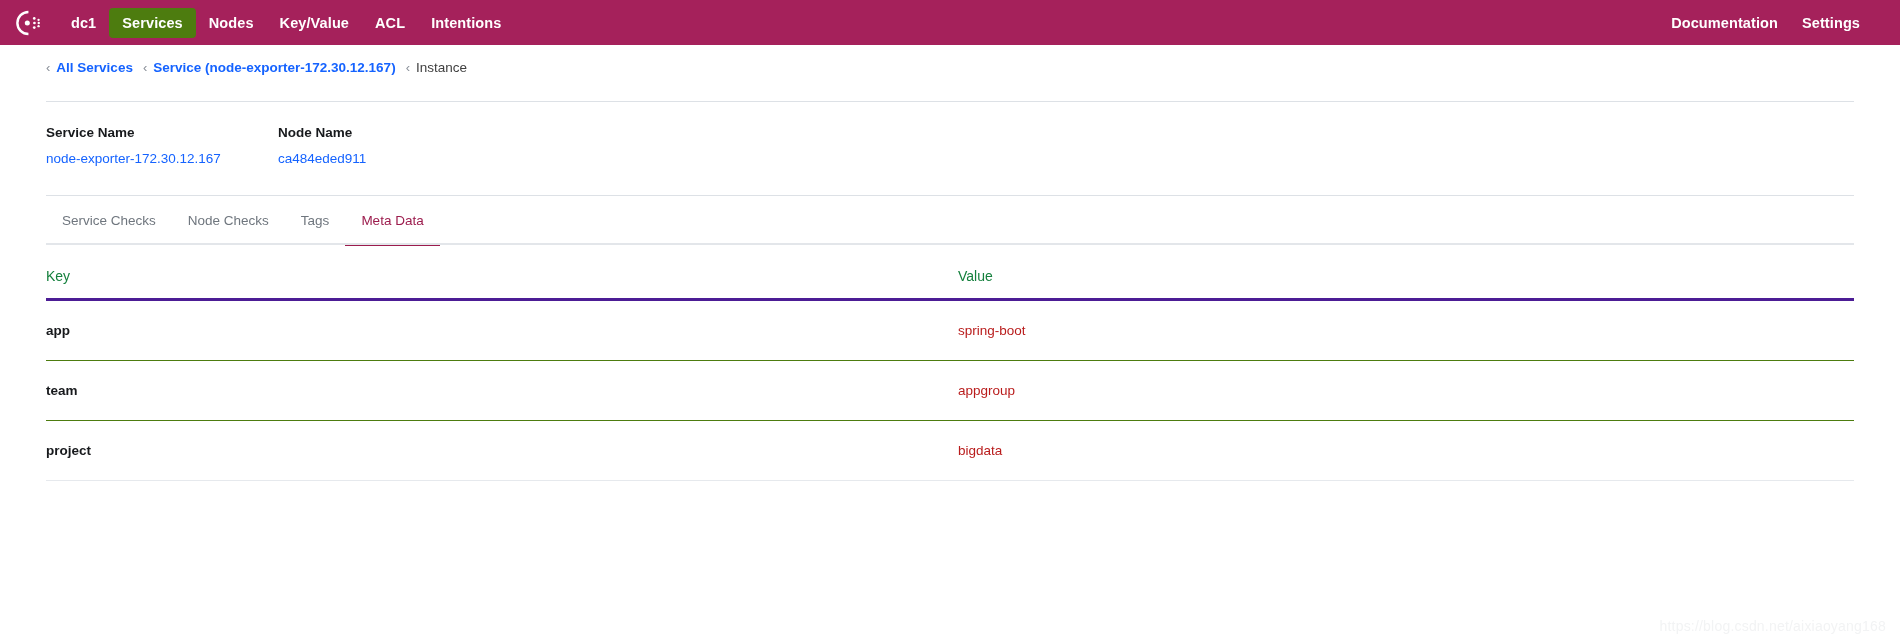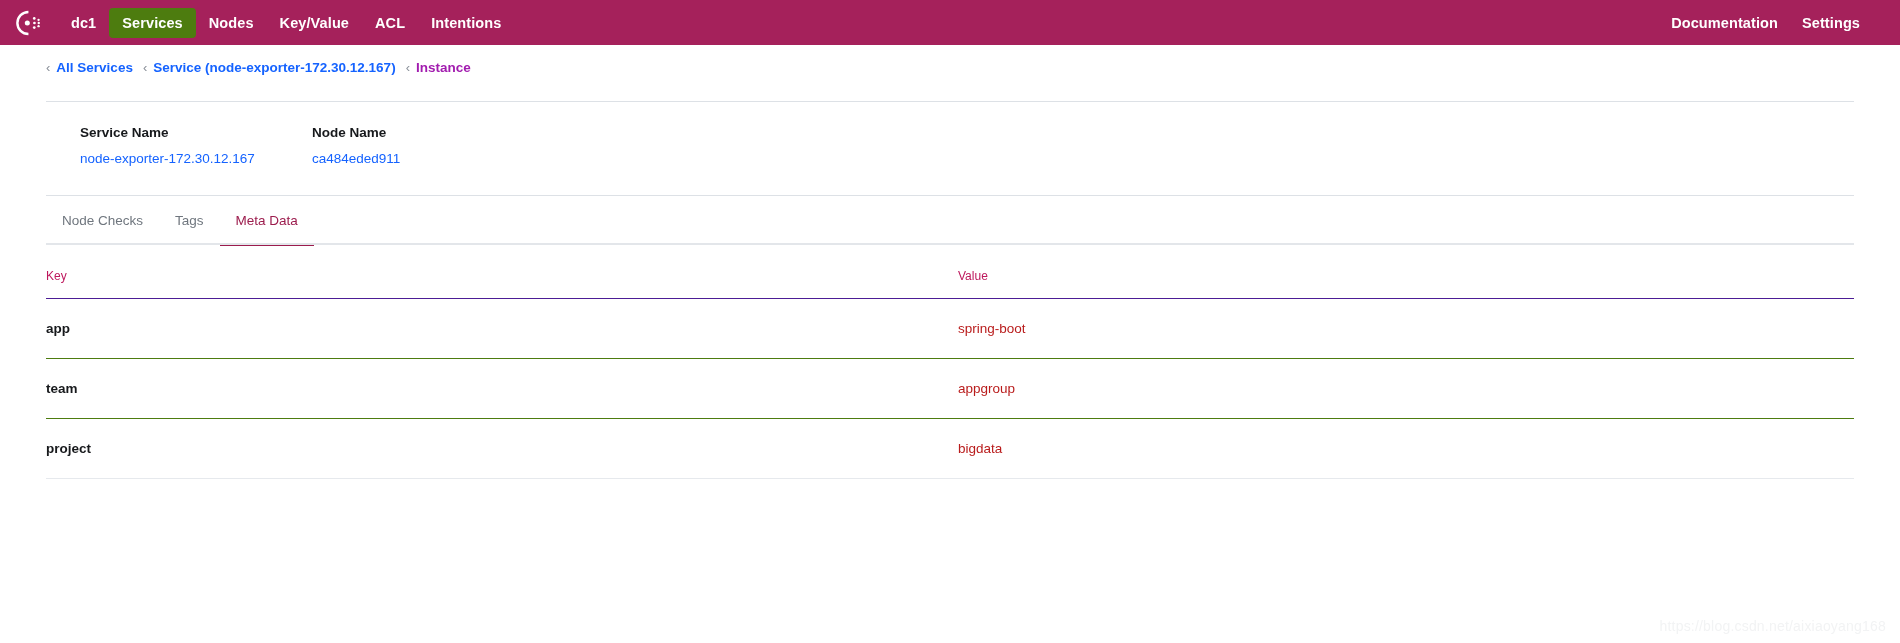--- a/index.html
+++ b/index.html
@@ -80,23 +80,23 @@
     margin-right: 6px;
     line-height: 16px;
   }
   .crumb-link {
     color: #1563ff;
     cursor: pointer;
     margin-right: 10px;
     font-weight: 600;
   }
   .crumb-current {
-    color: #a21caf;
+    color: #404040;
     margin-right: 0;
-    font-weight: 700;
+    font-weight: 400;
   }
 
   
   .page-title {
     font-size: 29px;
     font-weight: bold;
     letter-spacing: -0.3px;
     color: #17191c;
     margin: 22px 0 0 0;
     line-height: 34px;
@@ -104,21 +104,20 @@
   .title-rule {
     border: 0;
     border-top: 1px solid #dde1e6;
     margin: 24px 0 0 0;
   }
 
   
   .meta-row {
     display: flex;
     margin-top: 22px;
-    margin-left: 34px;
   }
   .meta-block { width: 232px; }
   .meta-label {
     font-size: 13.5px;
     font-weight: bold;
     color: #17191c;
     line-height: 18px;
   }
   .meta-value {
     font-size: 13.5px;
@@ -171,25 +170,25 @@
   }
 
   
   .table {
     width: 100%;
     border-collapse: collapse;
     table-layout: fixed;
   }
   .table th {
     text-align: left;
-    font-size: 12px;
+    font-size: 14px;
     font-weight: normal;
-    color: #be185d;
+    color: #15803d;
     padding: 22px 0 13px 0;
-    border-bottom: 1px solid #4c1d95;
+    border-bottom: 3px solid #4c1d95;
     line-height: 17px;
   }
   .table td {
     font-size: 13.5px;
     padding: 21px 0 20px 0;
     border-bottom: 1px solid #4d7c0f;
     line-height: 18px;
   }
   .table tbody tr:last-child td {
     border-bottom: 1px solid #e6e9ed;
@@ -268,20 +267,21 @@
     </div>
     <div class="meta-block">
       <div class="meta-label">Node Name</div>
       <div class="meta-value">ca484eded911</div>
     </div>
   </div>
 
   <hr class="meta-rule">
 
   <div class="tabs">
+    <div class="tab">Service Checks</div>
     <div class="tab">Node Checks</div>
     <div class="tab">Tags</div>
     <div class="tab active">Meta Data</div>
   </div>
   <hr class="tabs-rule">
 
   <table class="table">
     <colgroup>
       <col class="col-key">
       <col class="col-value">

